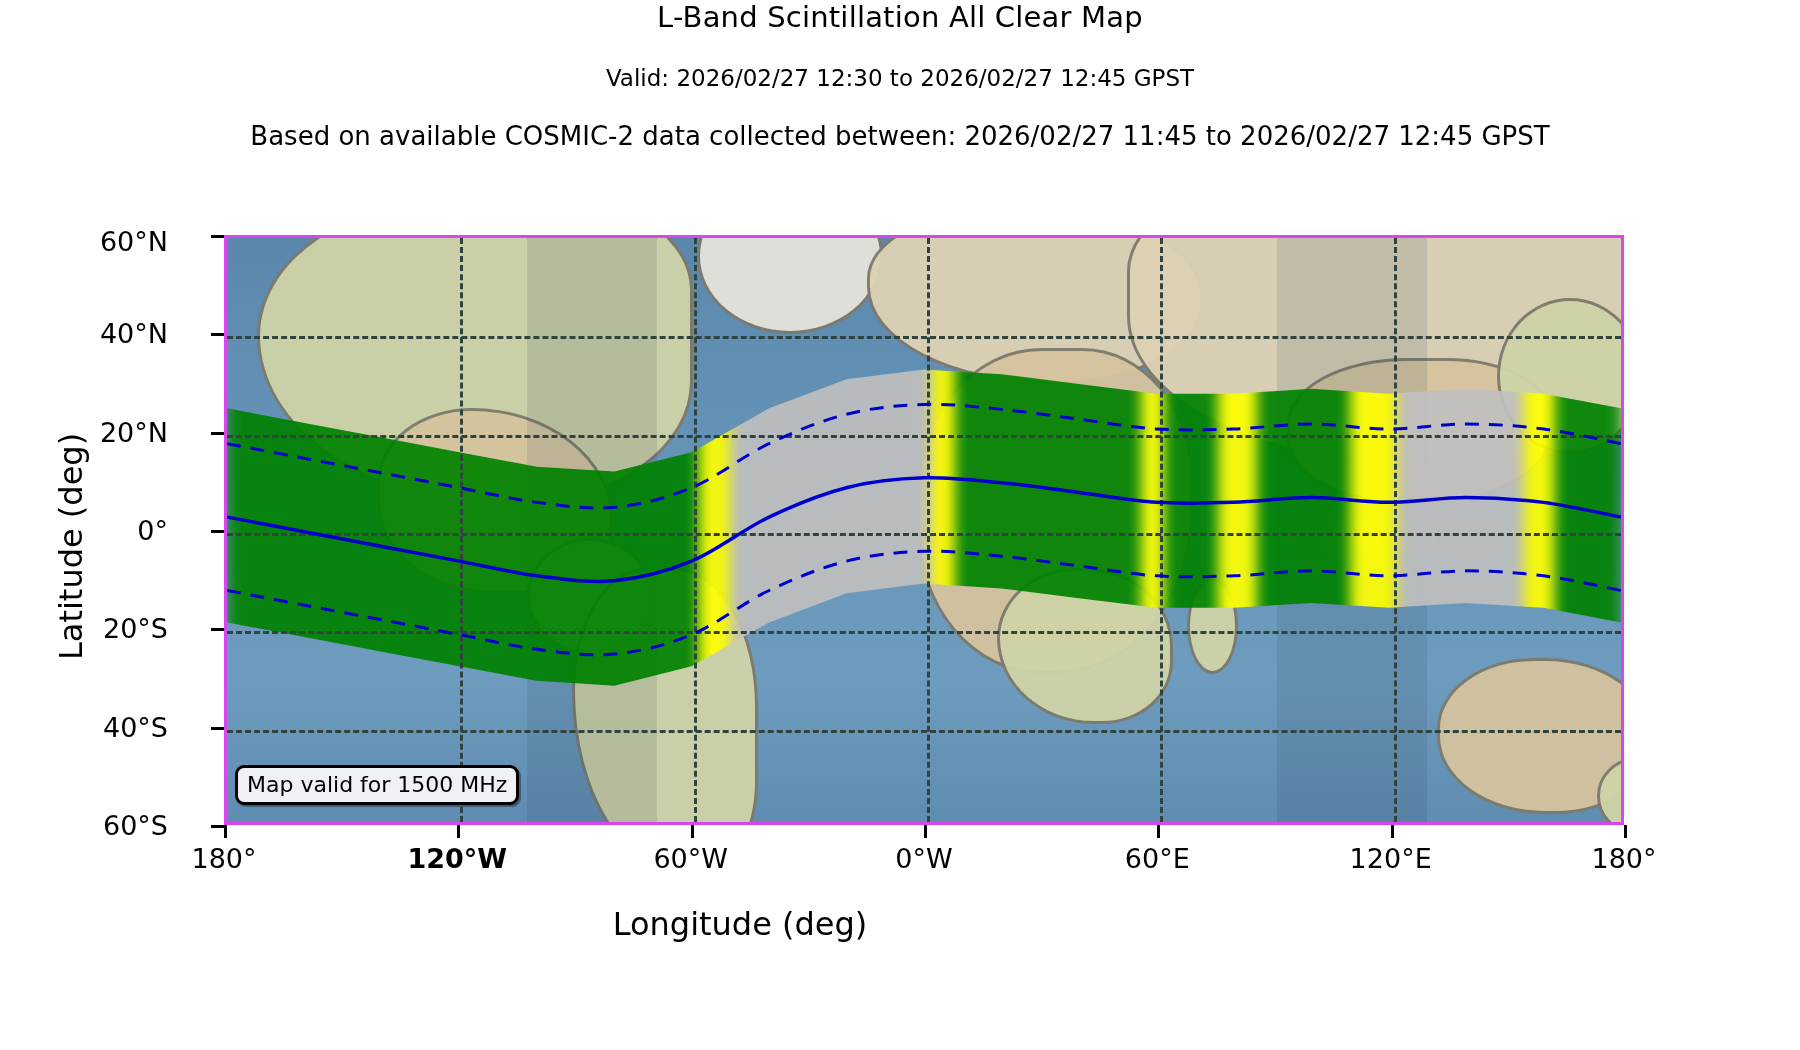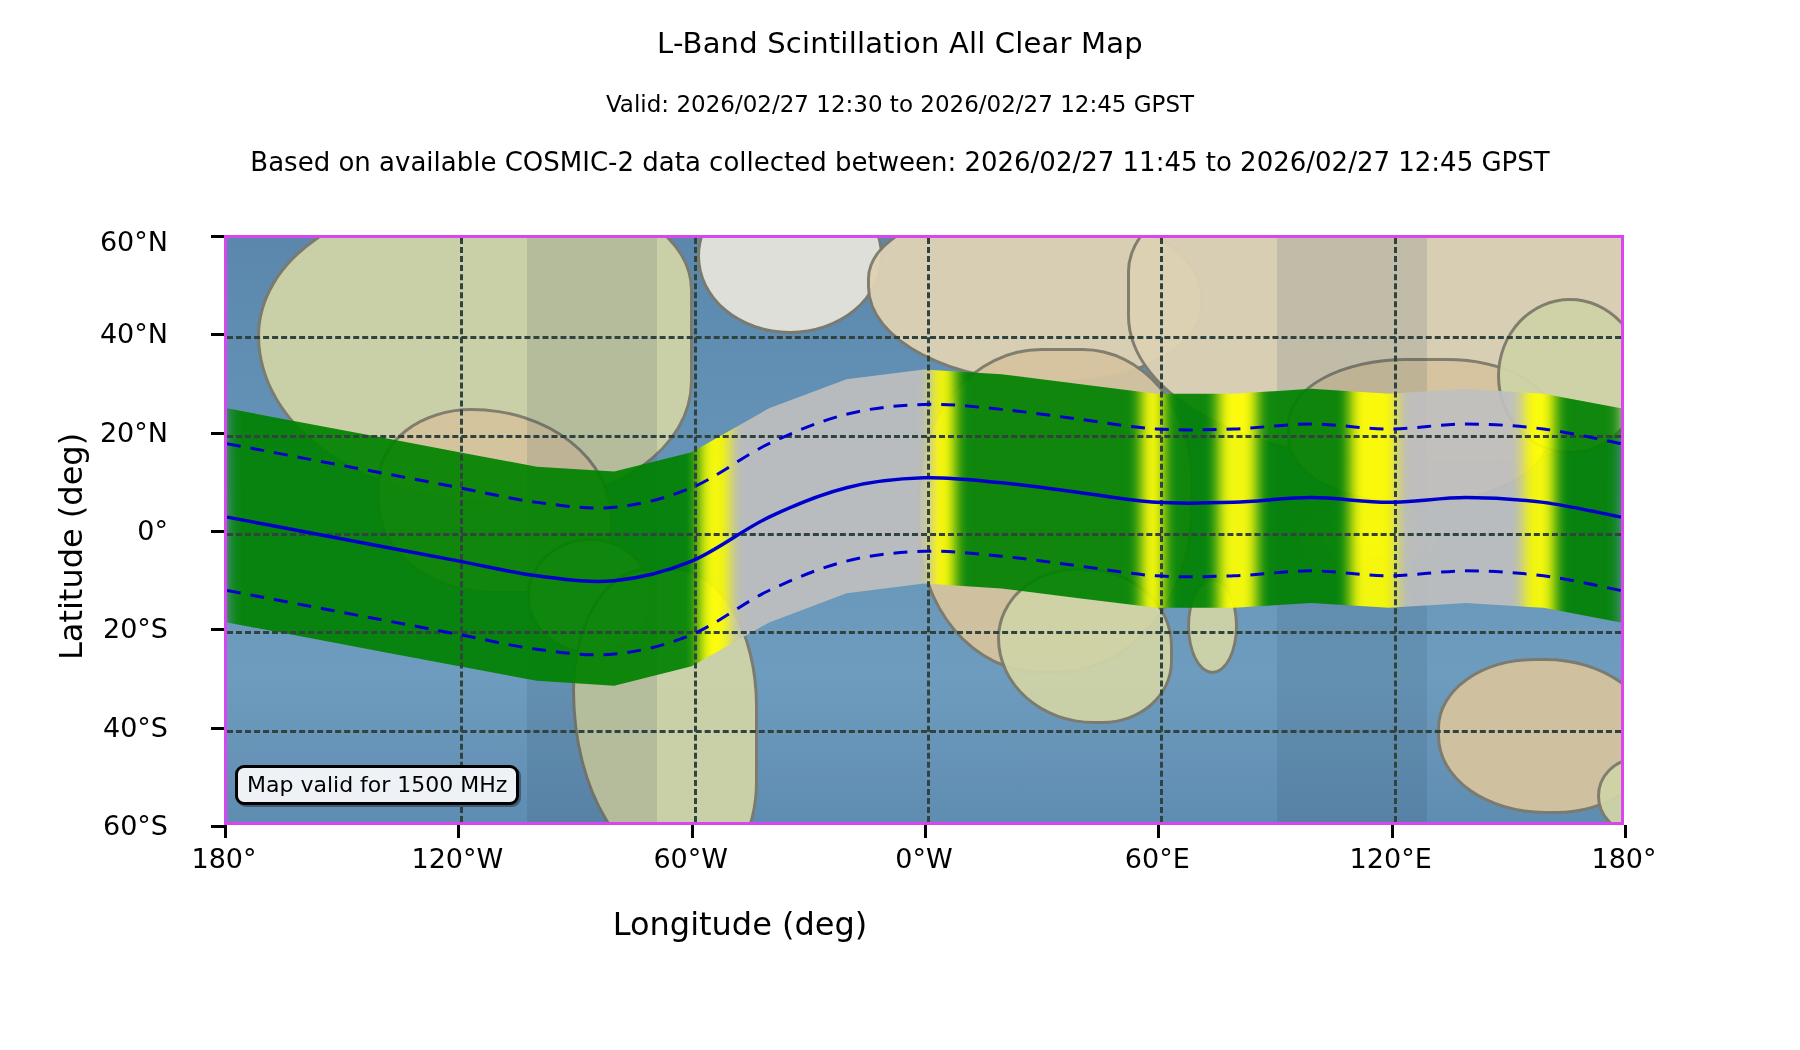--- a/index.html
+++ b/index.html
@@ -4,21 +4,21 @@
 <style>
   html,body{margin:0;padding:0;}
   body{
     width:1800px;height:1050px;
     background:#ffffff;
     font-family:"DejaVu Sans", sans-serif;
     overflow:hidden;
     position:relative;
   }
   .titles{ position:absolute; left:0; top:0; width:1800px; text-align:center; }
-  #title-main{ font-size:29px; color:#000; margin-top:26px; letter-spacing:.2px;}
+  #title-main{ font-size:29px; color:#000; letter-spacing:.2px;}
   #title-valid{ font-size:23px; color:#000; margin-top:31px;}
   #title-based{ font-size:26px; color:#000; margin-top:30px;}
 
   
   #plot-wrap{ position:absolute; left:224px; top:235px; width:1400px; height:590px; }
   #plot-area{ position:absolute; inset:0; overflow:hidden; border:3px solid #d946ef; box-sizing:border-box;}
 
   
   #basemap{ position:absolute; inset:0;
     background:
@@ -158,21 +158,21 @@
     <div class="ytick" style="top: 530px;">0°</div>
     <div style="position: absolute; left: 211px; top: 530px; width: 13px; border-top: 3px solid rgb(0, 0, 0);"></div>
     <div class="ytick" style="top: 628.333px;">20°S</div>
     <div style="position: absolute; left: 211px; top: 628.333px; width: 13px; border-top: 3px solid rgb(0, 0, 0);"></div>
     <div class="ytick" style="top: 726.667px;">40°S</div>
     <div style="position: absolute; left: 211px; top: 726.667px; width: 13px; border-top: 3px solid rgb(0, 0, 0);"></div>
     <div class="ytick" style="top: 825px;">60°S</div>
     <div style="position: absolute; left: 211px; top: 825px; width: 13px; border-top: 3px solid rgb(0, 0, 0);"></div>
     <div class="xtick" style="left: 224px; top: 843px;">180°</div>
     <div style="position: absolute; left: 224px; top: 825px; height: 13px; border-left: 3px solid rgb(0, 0, 0);"></div>
-    <div class="xtick" style="left: 457.333px; top: 843px;">120°W</div>
+    <div class="xtick" style="left: 457.333px; top: 843px; font-weight: bold;">120°W</div>
     <div style="position: absolute; left: 457.333px; top: 825px; height: 13px; border-left: 3px solid rgb(0, 0, 0);"></div>
     <div class="xtick" style="left: 690.667px; top: 843px;">60°W</div>
     <div style="position: absolute; left: 690.667px; top: 825px; height: 13px; border-left: 3px solid rgb(0, 0, 0);"></div>
     <div class="xtick" style="left: 924px; top: 843px;">0°W</div>
     <div style="position: absolute; left: 924px; top: 825px; height: 13px; border-left: 3px solid rgb(0, 0, 0);"></div>
     <div class="xtick" style="left: 1157.33px; top: 843px;">60°E</div>
     <div style="position: absolute; left: 1157.33px; top: 825px; height: 13px; border-left: 3px solid rgb(0, 0, 0);"></div>
     <div class="xtick" style="left: 1390.67px; top: 843px;">120°E</div>
     <div style="position: absolute; left: 1390.67px; top: 825px; height: 13px; border-left: 3px solid rgb(0, 0, 0);"></div>
     <div class="xtick" style="left: 1624px; top: 843px;">180°</div>

